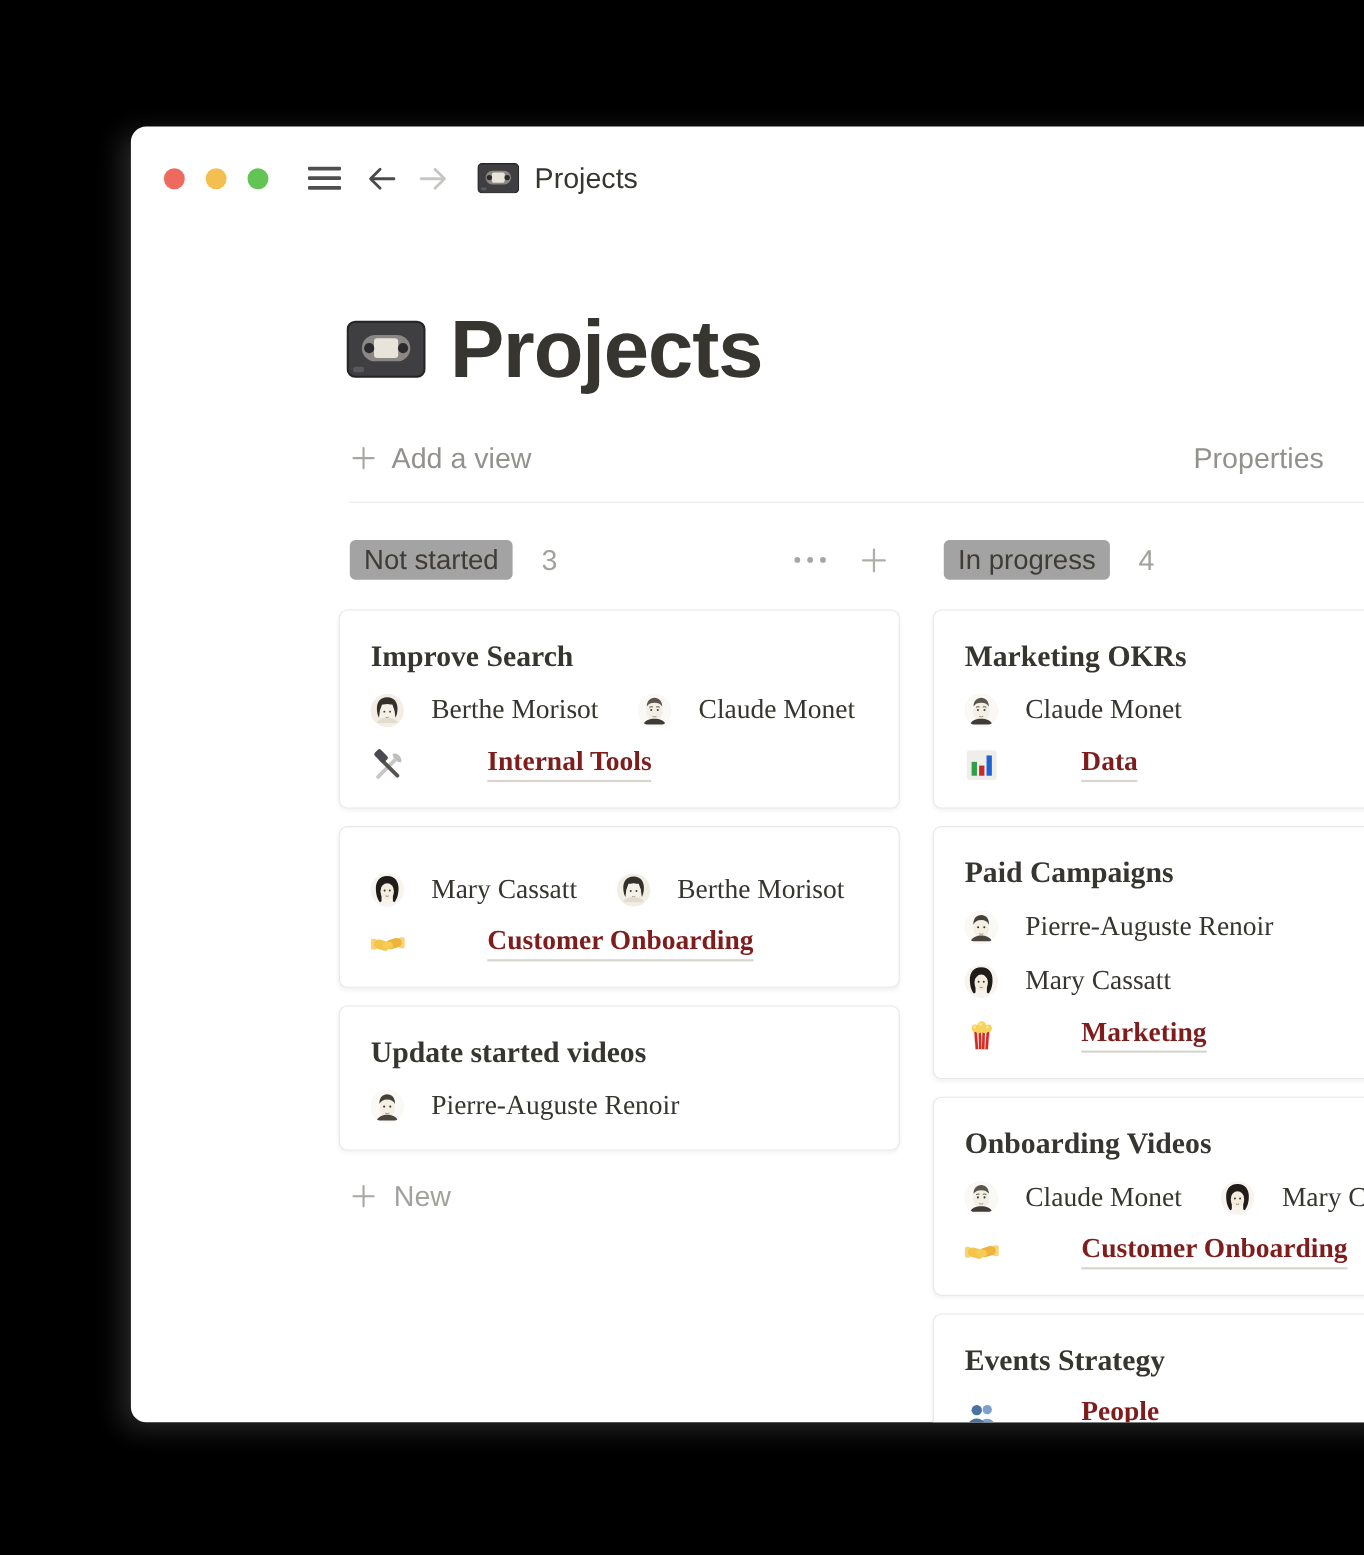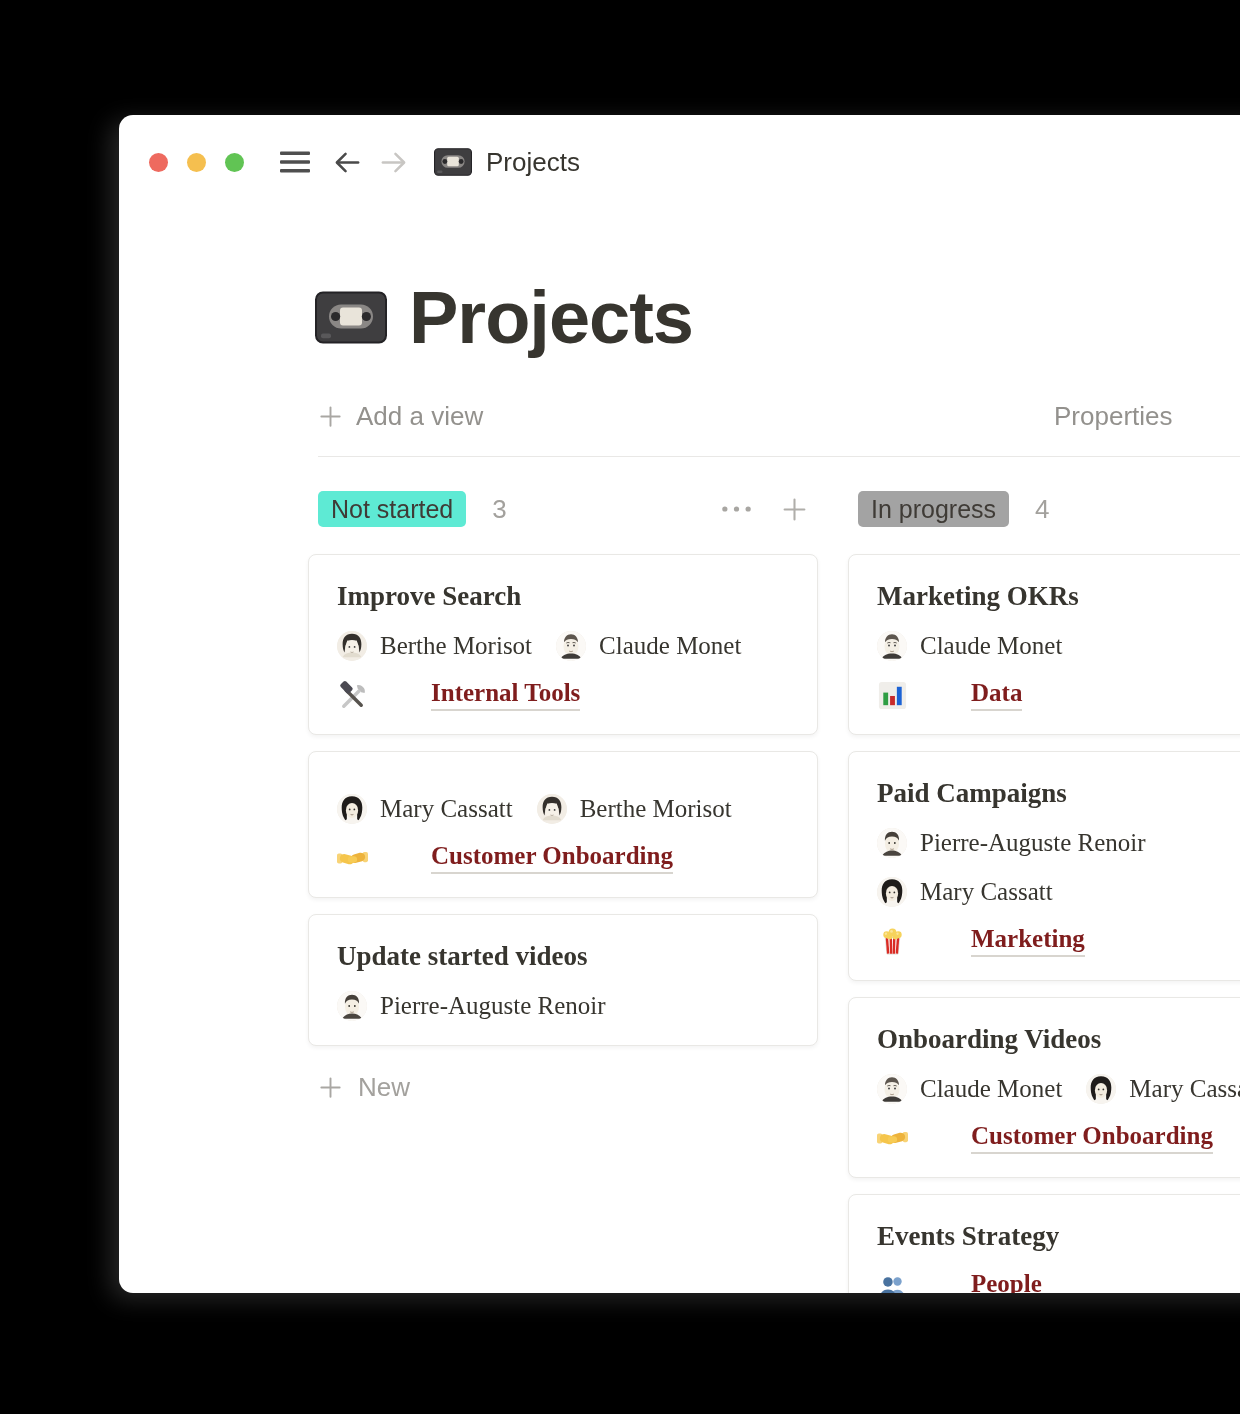--- a/index.html
+++ b/index.html
@@ -25,39 +25,39 @@
   .icon-doc  { width:38px; height:28px; margin-left:26px; }
   .tb-title { font-size:26px; margin-left:14px; color:#37352f; }
   
   .page-header { position:absolute; left:196px; top:160px; display:flex; align-items:center; }
   .page-icon { width:72px; height:53px; }
   .page-title { font-size:74px; font-weight:700; letter-spacing:-1px; margin:0 0 0 22px; color:#37352f; }
   
   .toolbar { position:absolute; left:199px; top:286px; height:40px; right:0; font-size:26px; color:#93918d; }
   .add-view { display:inline-flex; align-items:center; gap:13px; cursor:pointer; }
   .icon-plus-sm { width:25px; height:25px; color:#a9a7a3; }
-  .toolbar-right { position:absolute; left:736px; top:0; display:flex; align-items:center; gap:40px; white-space:nowrap; }
+  .toolbar-right { position:absolute; left:767px; top:0; display:flex; align-items:center; gap:40px; white-space:nowrap; }
   .divider { position:absolute; left:199px; right:0; top:341px; height:1px; background:#e9e8e6; }
   
   .board { position:absolute; left:189px; top:375px; display:flex; gap:30px; }
   .column { width:510px; flex:none; }
   .col-header { height:38px; display:flex; align-items:center; padding:0 10px; margin-bottom:26px; }
   .badge { height:36px; line-height:37px; padding:0 13px; border-radius:5px; font-size:25px; color:#3f3b36; }
   .count { margin-left:26px; font-size:26px; color:#a3a19d; }
   .col-actions { margin-left:auto; display:flex; align-items:center; gap:28px; }
   .icon-ellipsis { width:33px; height:10px; color:#a8a6a2; }
   .icon-plus-col { width:27px; height:27px; color:#b0aeaa; }
   .cards { display:flex; flex-direction:column; gap:16px;font-family:Liberation Serif, serif; }
   .card {
     background:#fff; border:1px solid #e9e8e5; border-radius:8px;
     padding:24px 28px 23px; width:510px; box-sizing:border-box;
     box-shadow:0 2px 4px rgba(15,15,15,0.05);
   }
   .card-title { font-size:27px; font-weight:600; line-height:34px; color:#37352f; }
-  .card-row { display:flex; align-items:center; margin-top:17px; min-height:32px; }
+  .card-row { display:flex; align-items:center; margin-top:17px; min-height:32px;gap:12px; }
   .avatar { width:30px; height:30px; border-radius:50%; overflow:hidden; flex:none; margin-right:13px; background:#f1ede6; }
   .avatar svg { width:100%; height:100%; display:block; }
   .person-name { font-size:25px; color:#37352f; margin-right:24px; white-space:nowrap; }
   .tag-icon { width:31px; height:31px; flex:none; margin-right:15px; }
   .tag-icon svg { width:100%; height:100%; display:block; }
   .tag-label { font-size:25px; font-weight:600; color:#7f1d1d; border-bottom:2px solid #d8d5cf; padding-bottom:2px; white-space:nowrap; cursor:pointer;margin-left:48px; }
   .new-row { display:flex; align-items:center; gap:15px; margin-top:26px; padding-left:10px; font-size:26px; color:#a3a19d; cursor:pointer; }
   .icon-plus-new { width:25px; height:25px; color:#a9a7a3; }
 </style>
 </head>
@@ -131,21 +131,21 @@
 
     </span>
   </div>
 
   <div class="divider"></div>
 
   <div class="board">
 
     <div class="column">
       <div class="col-header">
-        <span class="badge" style="background: #5eead4;">Not started</span>
+        <span class="badge" style="background: #a3a3a3;">Not started</span>
         <span class="count">3</span>
         <span class="col-actions">
           <span class="icon icon-ellipsis">
               <svg viewBox="0 0 34 10" fill="currentColor">
                 <circle cx="5" cy="5" r="2.7"></circle>
                 <circle cx="17" cy="5" r="2.7"></circle>
                 <circle cx="29" cy="5" r="2.7"></circle>
               </svg>
             </span>
           <span class="icon icon-plus-col">

